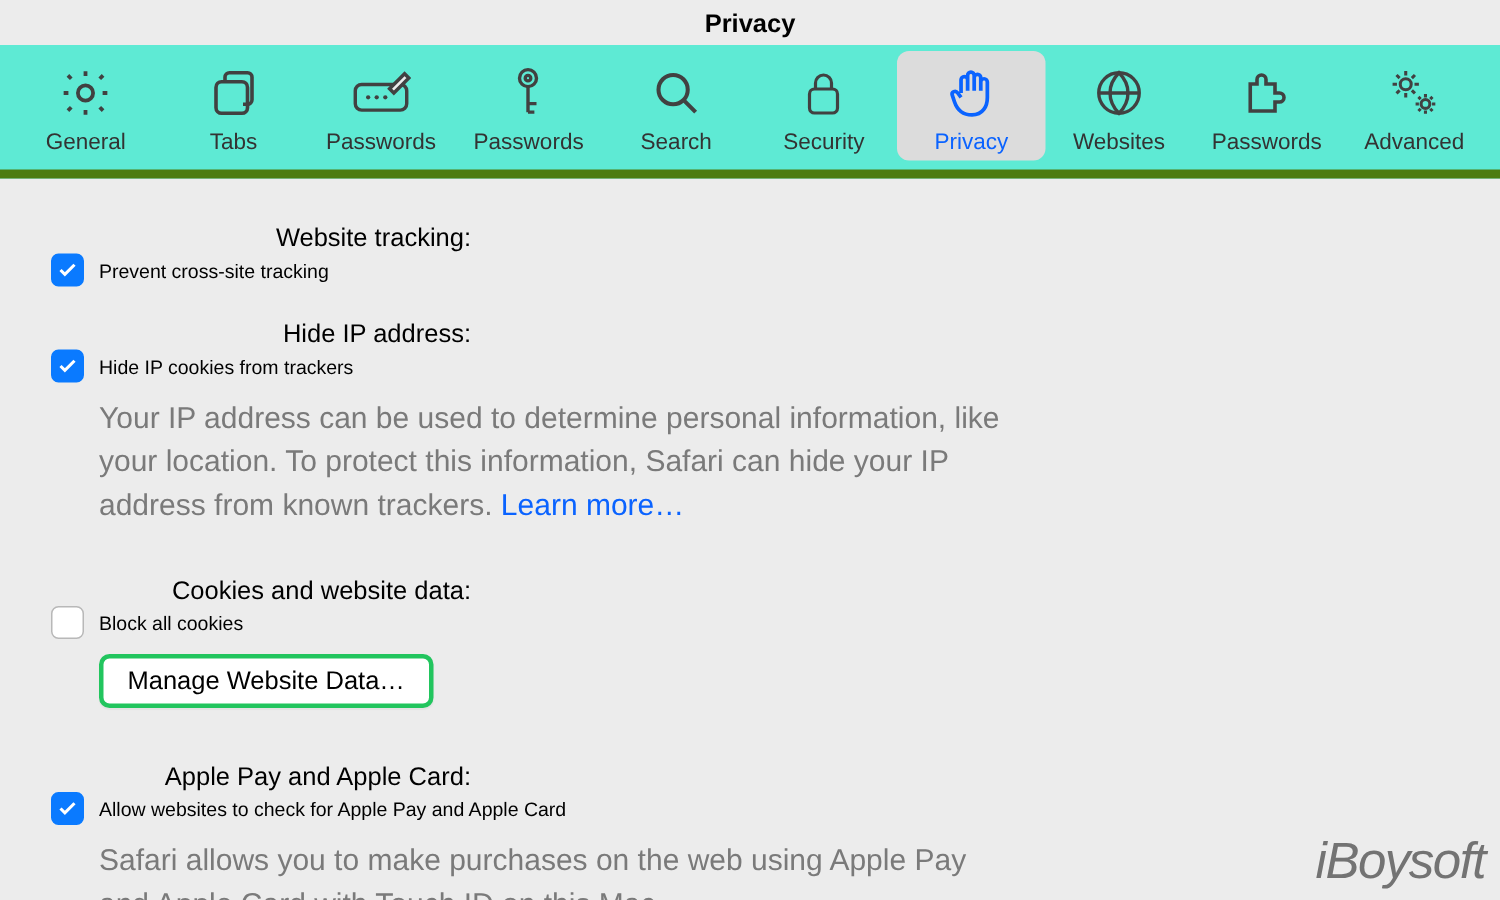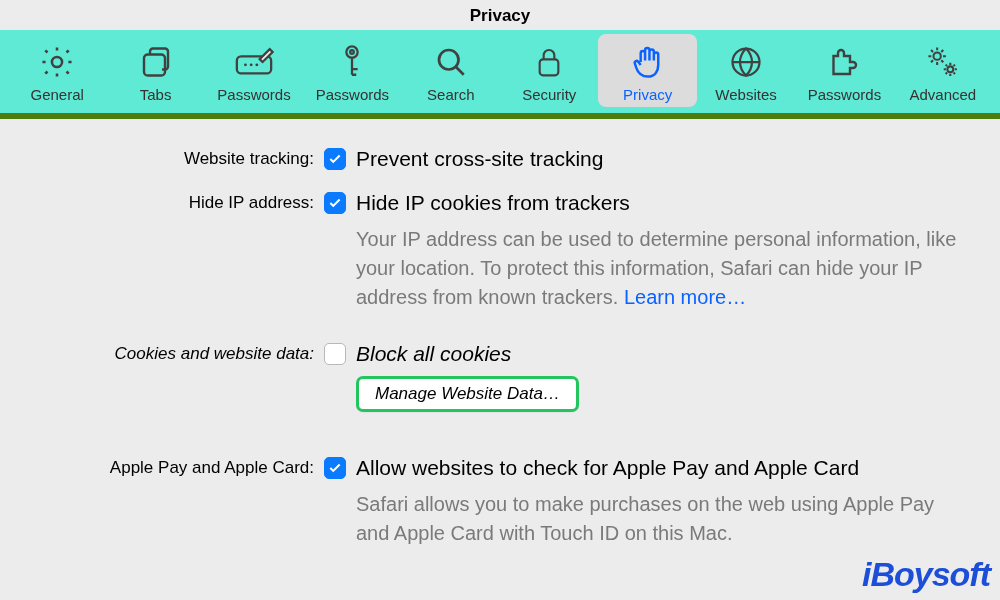--- a/index.html
+++ b/index.html
@@ -7,33 +7,33 @@
   .window-title { text-align: center; font-weight: 600; font-size: 17px; padding: 6px 0 4px; background: #ececec; color: #000; }
   .toolbar { display: flex; justify-content: space-between; padding: 4px 8px 6px; background: #5eead4; border-bottom: 6px solid #4d7c0f; }
   .toolbar-item { display: flex; flex-direction: column; align-items: center; padding: 6px 10px 4px; border-radius: 8px; cursor: default; width: 100px;}
   .toolbar-item.active { background: #dcdcdc; }
   .toolbar-item .icon-wrap { width: 44px; height: 44px; display: flex; align-items: center; justify-content: center; }
   .toolbar-item .label { font-size: 15px; color: #333; margin-top: 2px; }
   .toolbar-item.active .label { color: #0a63ff; }
   .toolbar-item svg { stroke: #414141; }
   .toolbar-item.active svg { stroke: #0a63ff; }
   .content { padding: 28px 34px 0 34px; }
-  .row { display: flex; align-items: flex-start; margin-bottom: 20px; }
+  .row { display: flex; align-items: flex-start; margin-bottom: 20px; flex-direction: column; }
   .row-label { width: 290px; text-align: right; padding-right: 10px; font-size: 17px; color: #000; padding-top: 2px;}
   .row-body { flex: 1; }
   .check-line { display: flex; align-items: center; gap: 10px; }
   .checkbox { width: 22px; height: 22px; border-radius: 5px; border: 1px solid #b8b8b8; background: #fff; display: inline-flex; align-items: center; justify-content: center; flex-shrink:0;}
   .checkbox.checked { background: #0a7aff; border-color: #0a7aff; }
   .checkbox.checked svg { display: block; }
   .checkbox svg { display: none; }
-  .opt-label { font-size: 21px; color: #000; }
+  .opt-label { font-size: 13px; color: #000; }
   .desc { font-size: 20px; color: #7a7a7a; line-height: 1.45; margin: 10px 0 0 32px; max-width: 610px;}
   .link { color: #0a63ff; cursor: pointer; }
   .btn { display: inline-block; background: #fff; border: 3px solid #22c55e; border-radius: 7px; padding: 5px 16px; font-size: 17px; color: #000; margin: 10px 0 0 32px; box-shadow: 0 1px 1px rgba(0,0,0,.04);}
-  .watermark { position: absolute; right: 10px; bottom: 6px; font-family: Arial, sans-serif; font-size: 34px; font-weight: 700; font-style: italic; color: #1d4ed8; letter-spacing: -1px; text-align: right; }
+  .watermark { position: absolute; right: 10px; bottom: 6px; font-family: Arial, sans-serif; font-size: 34px; font-weight: 400; font-style: italic; color: #737373; letter-spacing: -1px; text-align: right; }
   body { position: relative; }
 </style>
 </head>
 <body>
 
 <div class="window-title">Privacy</div>
 
 <div class="toolbar">
 
   <div class="toolbar-item">
@@ -170,21 +170,21 @@
         <span class="opt-label">Hide IP cookies from trackers</span>
       </div>
       <div class="desc">
         <span>Your IP address can be used to determine personal information, like your location. To protect this information, Safari can hide your IP address from known trackers.</span>
         <span> </span>
         <span class="link">Learn more…</span>
       </div>
     </div>
   </div>
 
-  <div class="row" style="margin-bottom:44px;font-style:italic;">
+  <div class="row" style="margin-bottom:34px;">
     <div class="row-label">Cookies and website data:</div>
     <div class="row-body">
       <div class="check-line">
         <span class="checkbox">
           
         </span>
         <span class="opt-label">Block all cookies</span>
       </div>
       <div class="btn">Manage Website Data…</div>
     </div>

